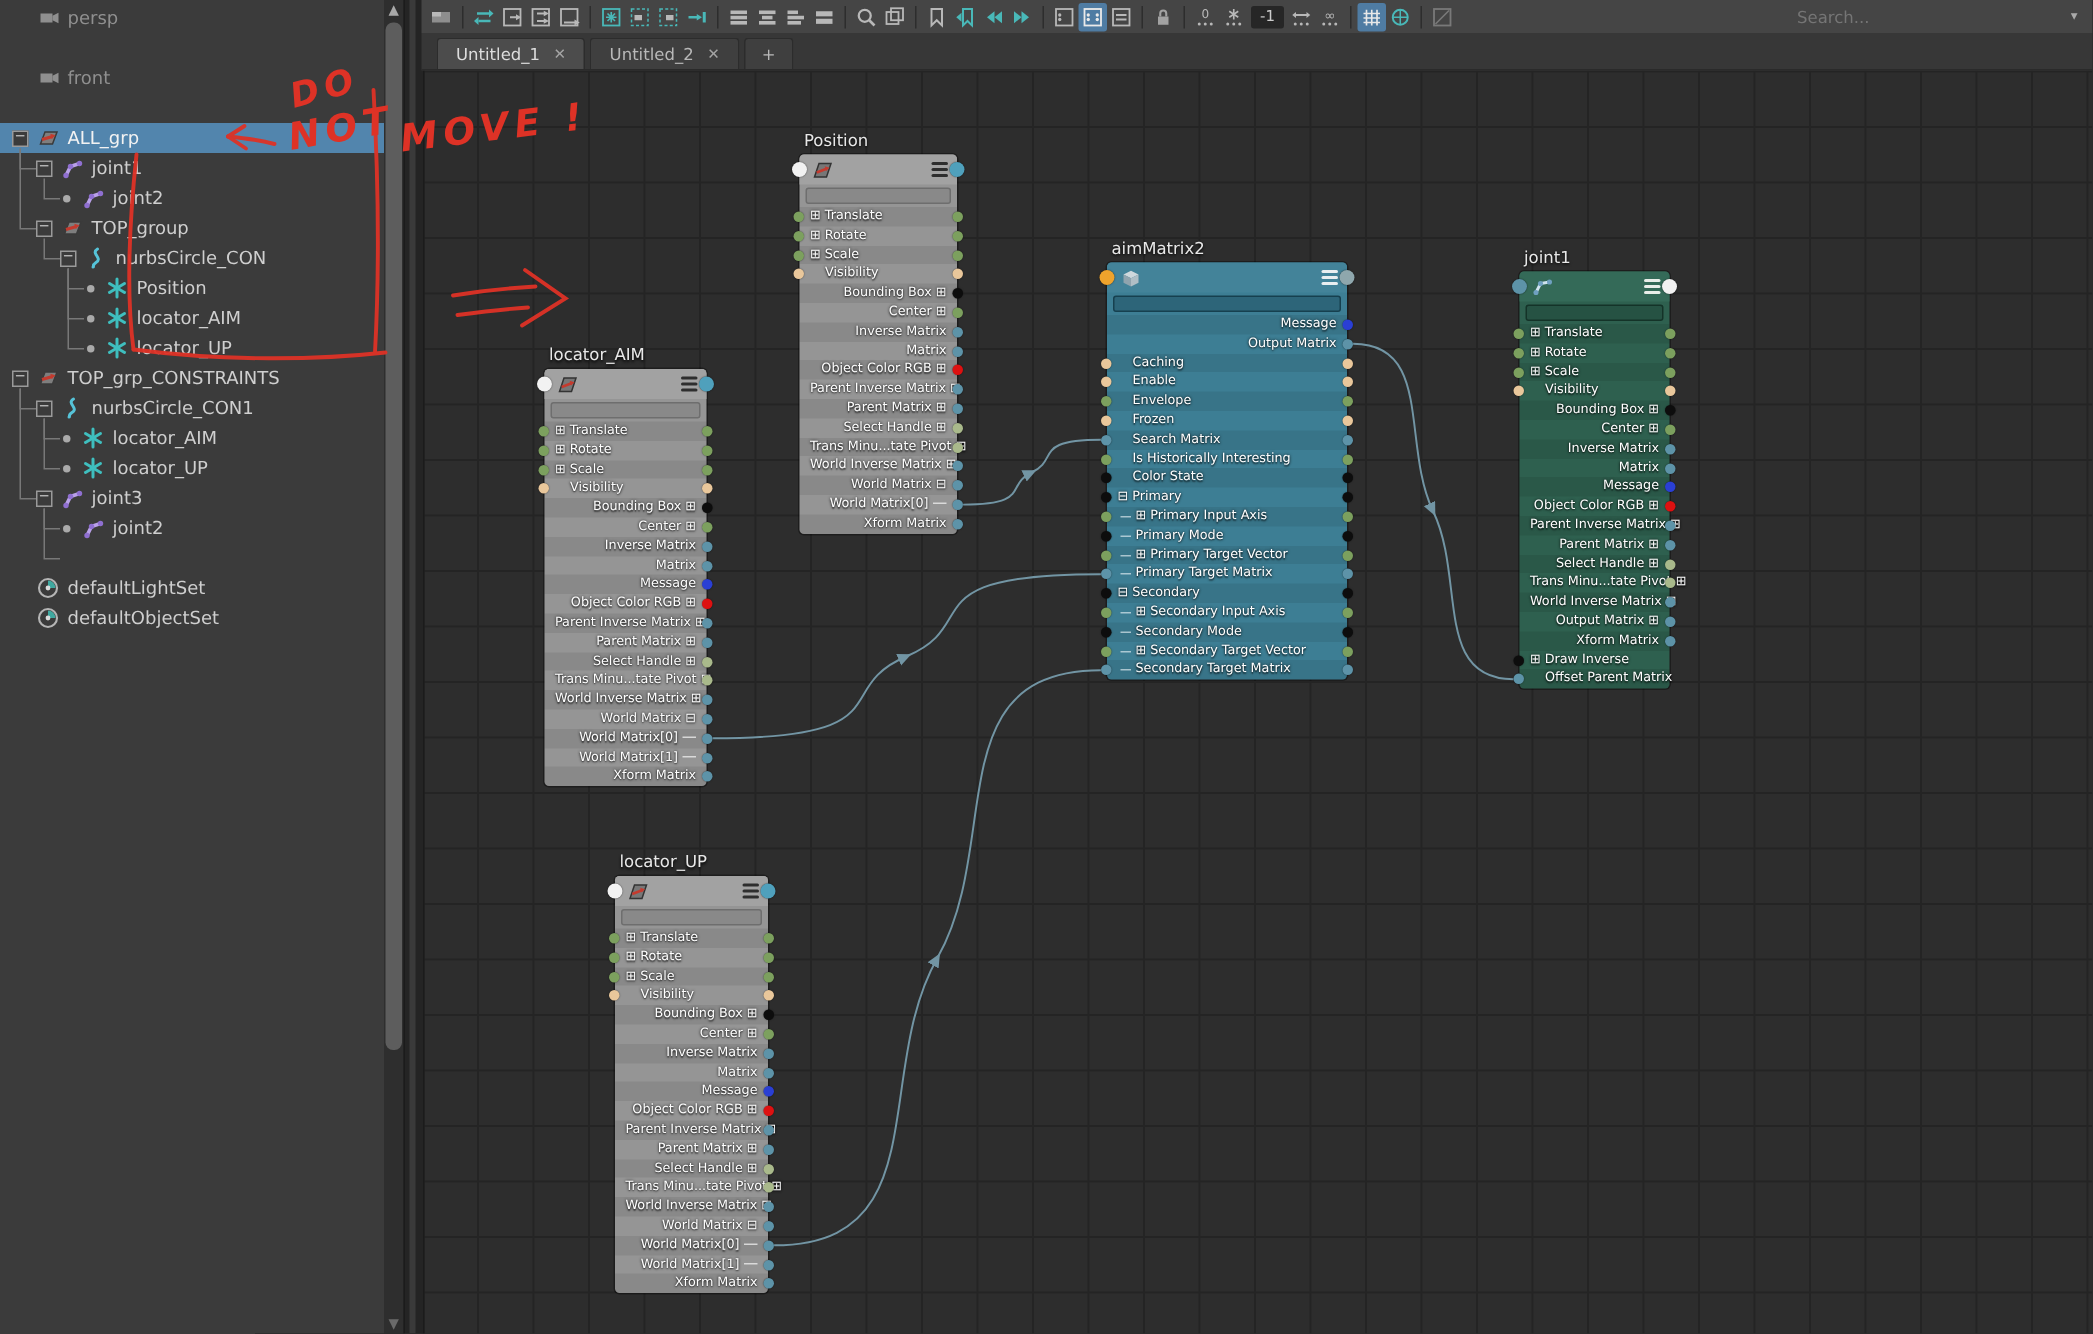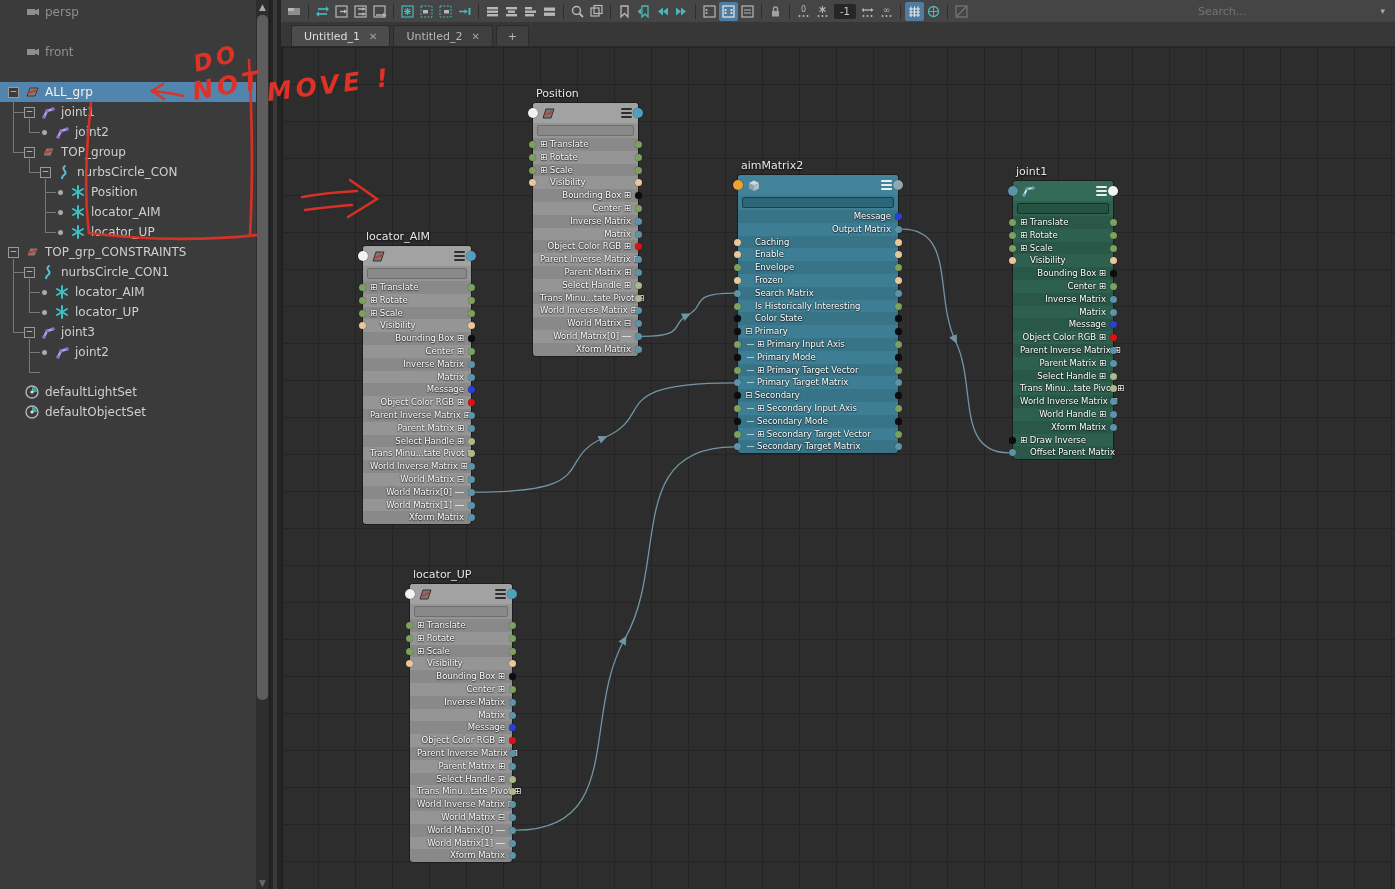--- a/index.html
+++ b/index.html
@@ -283,21 +283,21 @@
       <div class="row r"><span>Center ⊞</span><span class="dot r" style="background:#7ca05e"></span></div>
       <div class="row r shade"><span>Inverse Matrix</span><span class="dot r" style="background:#5d93a8"></span></div>
       <div class="row r"><span>Matrix</span><span class="dot r" style="background:#5d93a8"></span></div>
       <div class="row r shade"><span>Message</span><span class="dot r" style="background:#2a3fd4"></span></div>
       <div class="row r"><span>Object Color RGB ⊞</span><span class="dot r" style="background:#dd1111"></span></div>
       <div class="row r shade"><span>Parent Inverse Matrix ⊞</span><span class="dot r" style="background:#5d93a8"></span></div>
       <div class="row r"><span>Parent Matrix ⊞</span><span class="dot r" style="background:#5d93a8"></span></div>
       <div class="row r shade"><span>Select Handle ⊞</span><span class="dot r" style="background:#a9b98b"></span></div>
       <div class="row r"><span>Trans Minu...tate Pivot ⊞</span><span class="dot r" style="background:#a9b98b"></span></div>
       <div class="row r shade"><span>World Inverse Matrix ⊞</span><span class="dot r" style="background:#5d93a8"></span></div>
-      <div class="row r"><span>World Handle ⊞</span><span class="dot r" style="background:#5d93a8"></span></div>
+      <div class="row r"><span>Output Matrix ⊞</span><span class="dot r" style="background:#5d93a8"></span></div>
       <div class="row r shade"><span>Xform Matrix</span><span class="dot r" style="background:#5d93a8"></span></div>
       <div class="row l"><span class="dot l" style="background:#0d0d0d"></span><span>⊞ Draw Inverse</span></div>
       <div class="row l shade pad"><span class="dot l" style="background:#5d93a8"></span><span>Offset Parent Matrix</span></div>
     </div>
   </div>
 
 <div id="outliner">
     <div class="ol-item dim" style="top: 2px; padding-left: 8px;">
       <span class="ol-spacer"></span>
       <span class="ol-icon">

